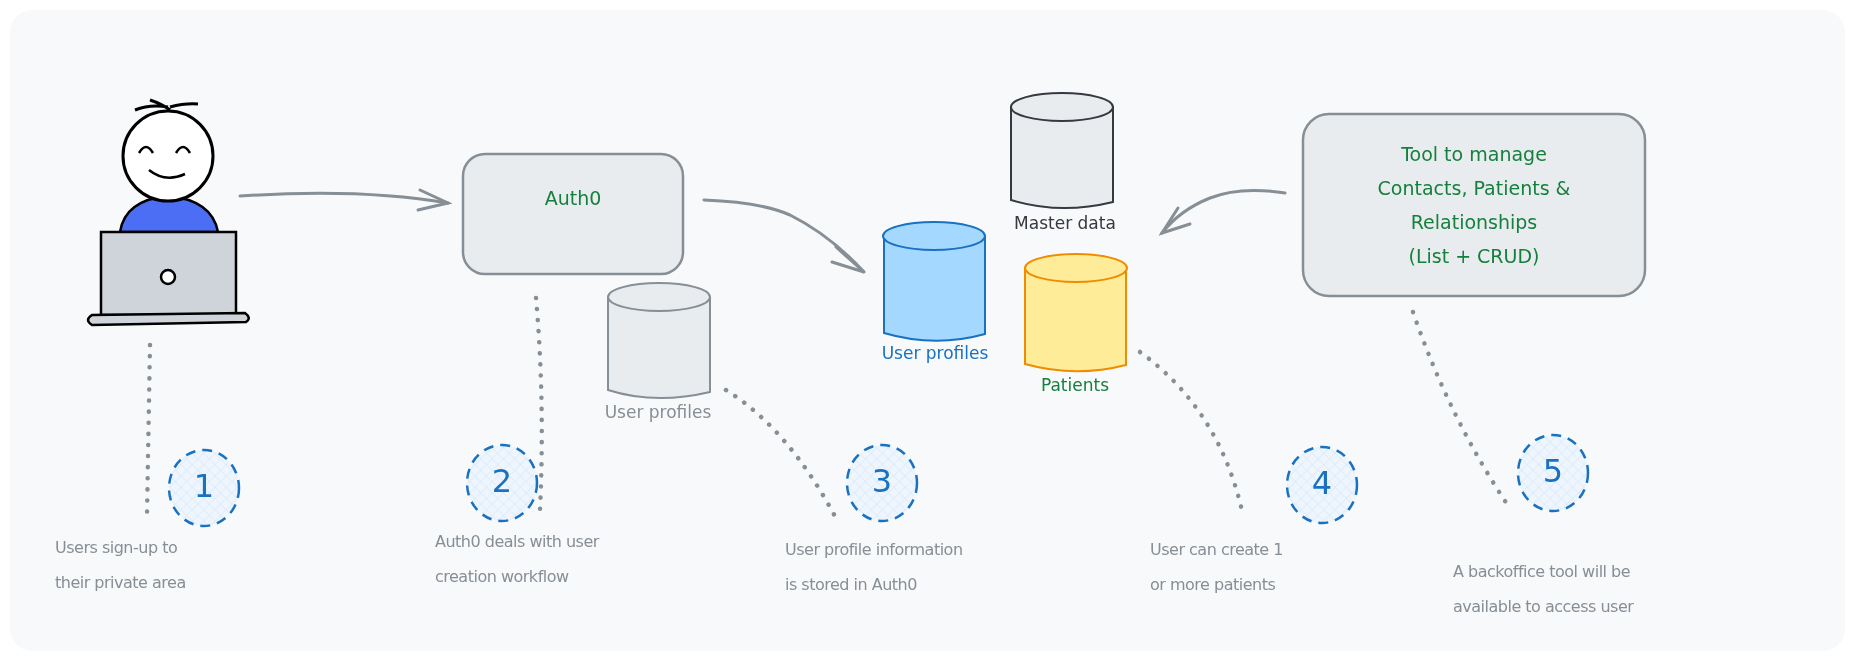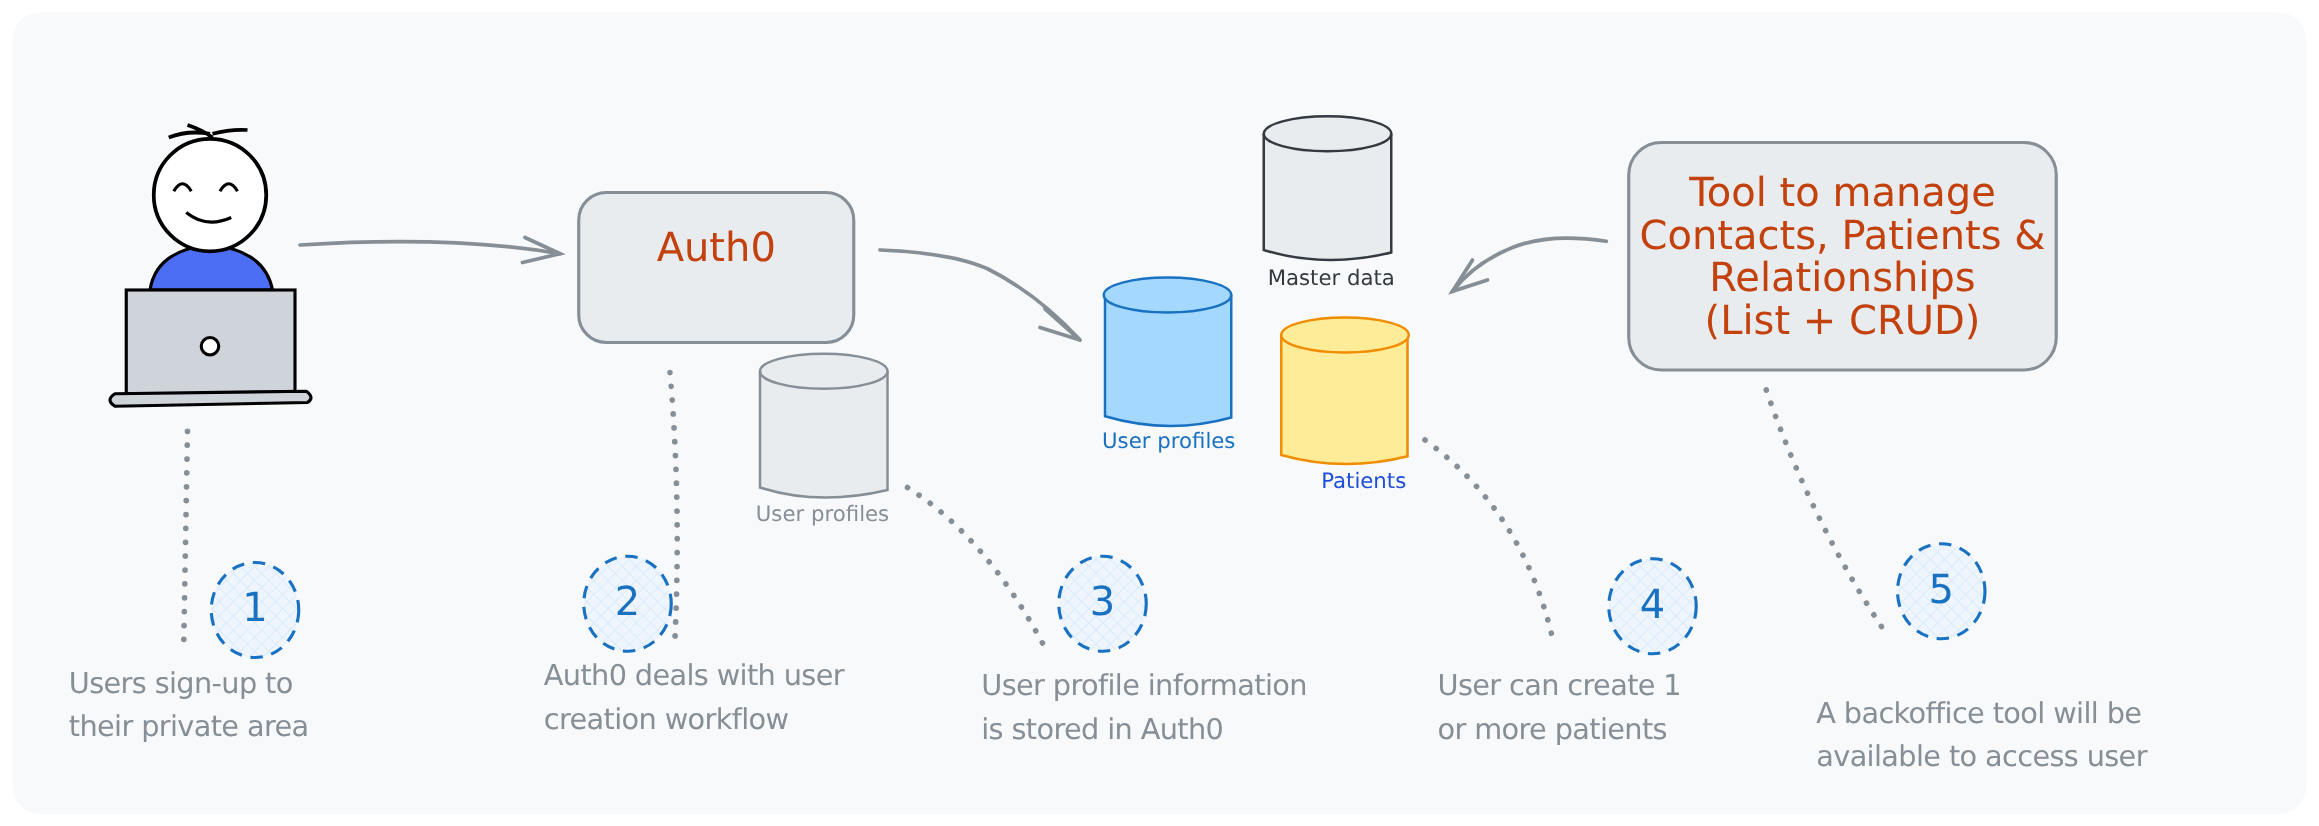--- a/index.html
+++ b/index.html
@@ -1,24 +1,24 @@
 <!DOCTYPE html>
 <html><head>
 <meta charset="utf-8">
 <style>
   html, body { margin: 0; padding: 0; background: #ffffff; }
   body { width: 1855px; height: 661px; position: relative; overflow: hidden;
          font-family: "DejaVu Sans", sans-serif; }
   .canvas { position: absolute; left: 10px; top: 10px; width: 1835px; height: 641px;
             background: #f8f9fa; border-radius: 22px; }
   svg.scene { position: absolute; left: 0; top: 0; width: 1855px; height: 661px; }
-  .txt { position: absolute; color: #868e96; font-size: 23px; line-height: 35px;
+  .txt { position: absolute; color: #868e96; font-size: 16px; line-height: 35px;
          font-family: "DejaVu Sans", sans-serif; letter-spacing: -0.5px; white-space: nowrap; }
   .box-text { position: absolute; display: flex; align-items: center; justify-content: center;
-              text-align: center; color: #c2410c; font-size: 32px; line-height: 34px; white-space: pre-line; }
+              text-align: center; color: #15803d; font-size: 19px; line-height: 34px; white-space: pre-line; }
   .lbl { position: absolute; font-size: 17px; white-space: nowrap; text-align: center; }
   .badge-num { position: absolute; color: #1971c2; font-size: 32px; width: 80px; text-align: center; }
 </style>
 </head>
 <body>
 
 <div class="canvas"></div>
 
 <svg class="scene" viewBox="0 0 1855 661">
   <defs>
@@ -99,21 +99,21 @@
 
 <div class="box-text" style="left:463px; top:154px; width:220px; height:88px;">Auth0</div>
 <div class="box-text" style="left:1303px; top:114px; width:342px; height:182px;">Tool to manage
 Contacts, Patients &amp;
 Relationships
 (List + CRUD)</div>
 
 <div class="lbl" style="left:578px; top:402px; width:160px; color:#868e96;">User profiles</div>
 <div class="lbl" style="left:1000px; top:213px; width:130px; color:#343a40;">Master data</div>
 <div class="lbl" style="left:860px; top:343px; width:150px; color:#1971c2;">User profiles</div>
-<div class="lbl" style="left:1025px; top:375px; width:100px; color:#1d4ed8;text-align:right;">Patients</div>
+<div class="lbl" style="left:1025px; top:375px; width:100px; color:#15803d;">Patients</div>
 
 <div class="badge-num" style="left:164px; top:467px;">1</div>
 <div class="badge-num" style="left:462px; top:462px;">2</div>
 <div class="badge-num" style="left:842px; top:462px;">3</div>
 <div class="badge-num" style="left:1282px; top:464px;">4</div>
 <div class="badge-num" style="left:1513px; top:452px;">5</div>
 
 <div class="txt" style="left:55px; top:530px;">
   <div>Users sign-up to</div>
   <div>their private area</div>

